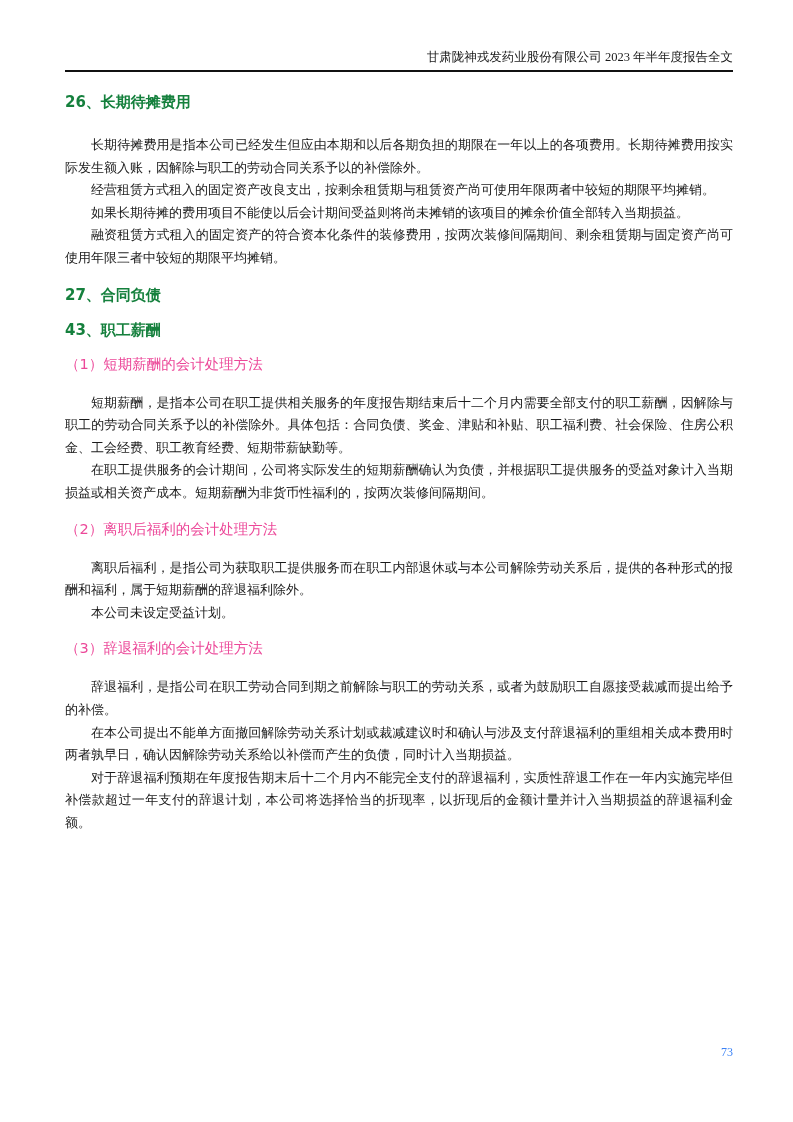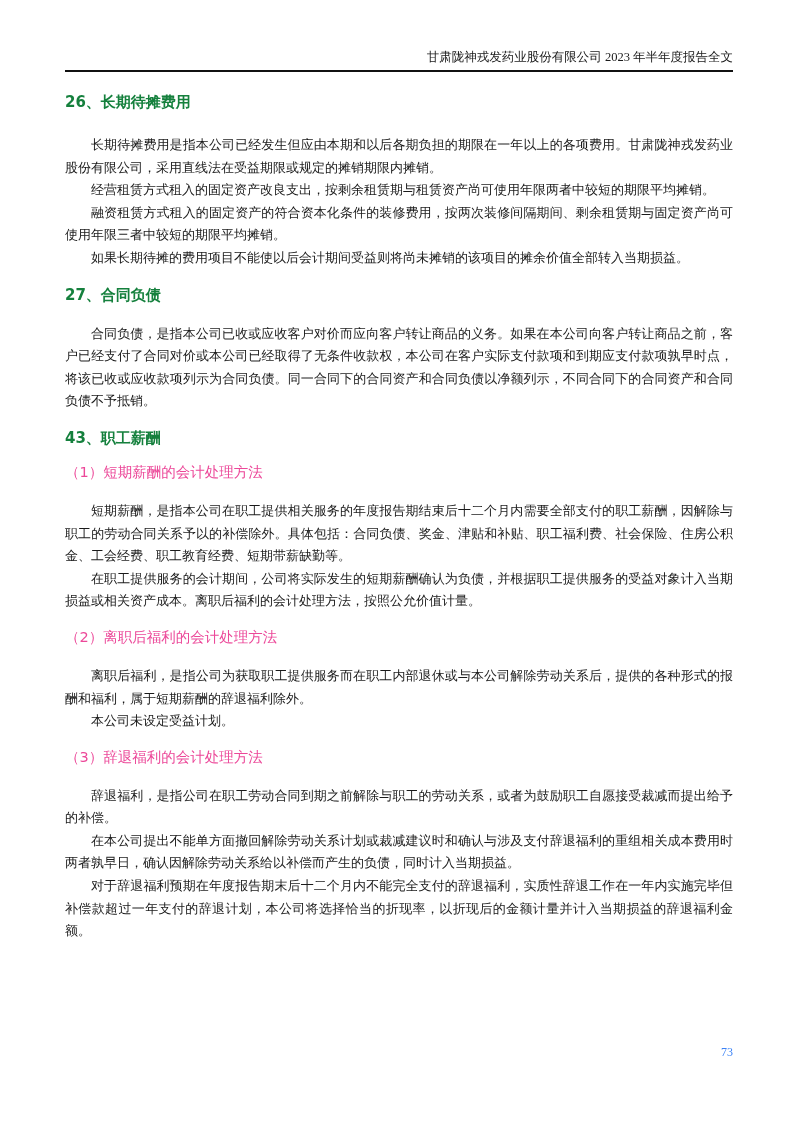--- a/index.html
+++ b/index.html
@@ -74,42 +74,39 @@
 <div class="page">
   <div class="inner">
 
     <header class="doc-header">
       <span>甘肃陇神戎发药业股份有限公司 2023 年半年度报告全文</span>
     </header>
 
     <section>
       <h2 class="section-heading first">26、长期待摊费用</h2>
       <div class="paras first-block">
-        <p>长期待摊费用是指本公司已经发生但应由本期和以后各期负担的期限在一年以上的各项费用。甘肃陇神戎发药业股份有限公司，采用直线法在受益期限或规定的摊销期限内摊销。</p>
+        <p>长期待摊费用是指本公司已经发生但应由本期和以后各期负担的期限在一年以上的各项费用。长期待摊费用按实际发生额入账，因解除与职工的劳动合同关系予以的补偿除外。</p>
         <p>经营租赁方式租入的固定资产改良支出，按剩余租赁期与租赁资产尚可使用年限两者中较短的期限平均摊销。</p>
+        <p>如果长期待摊的费用项目不能使以后会计期间受益则将尚未摊销的该项目的摊余价值全部转入当期损益。</p>
         <p>融资租赁方式租入的固定资产的符合资本化条件的装修费用，按两次装修间隔期间、剩余租赁期与固定资产尚可使用年限三者中较短的期限平均摊销。</p>
-        <p>如果长期待摊的费用项目不能使以后会计期间受益则将尚未摊销的该项目的摊余价值全部转入当期损益。</p>
       </div>
     </section>
 
     <section>
       <h2 class="section-heading">27、合同负债</h2>
-      <div class="paras">
-        <p>合同负债，是指本公司已收或应收客户对价而应向客户转让商品的义务。如果在本公司向客户转让商品之前，客户已经支付了合同对价或本公司已经取得了无条件收款权，本公司在客户实际支付款项和到期应支付款项孰早时点，将该已收或应收款项列示为合同负债。同一合同下的合同资产和合同负债以净额列示，不同合同下的合同资产和合同负债不予抵销。</p>
-      </div>
     </section>
 
     <section>
       <h2 class="section-heading">43、职工薪酬</h2>
 
       <div>
         <h3 class="subsection-heading">（1）短期薪酬的会计处理方法</h3>
         <div class="paras">
           <p>短期薪酬，是指本公司在职工提供相关服务的年度报告期结束后十二个月内需要全部支付的职工薪酬，因解除与职工的劳动合同关系予以的补偿除外。具体包括：合同负债、奖金、津贴和补贴、职工福利费、社会保险、住房公积金、工会经费、职工教育经费、短期带薪缺勤等。</p>
-          <p>在职工提供服务的会计期间，公司将实际发生的短期薪酬确认为负债，并根据职工提供服务的受益对象计入当期损益或相关资产成本。离职后福利的会计处理方法，按照公允价值计量。</p>
+          <p>在职工提供服务的会计期间，公司将实际发生的短期薪酬确认为负债，并根据职工提供服务的受益对象计入当期损益或相关资产成本。短期薪酬为非货币性福利的，按两次装修间隔期间。</p>
         </div>
       </div>
 
       <div>
         <h3 class="subsection-heading">（2）离职后福利的会计处理方法</h3>
         <div class="paras">
           <p>离职后福利，是指公司为获取职工提供服务而在职工内部退休或与本公司解除劳动关系后，提供的各种形式的报酬和福利，属于短期薪酬的辞退福利除外。</p>
           <p>本公司未设定受益计划。</p>
         </div>
       </div>

